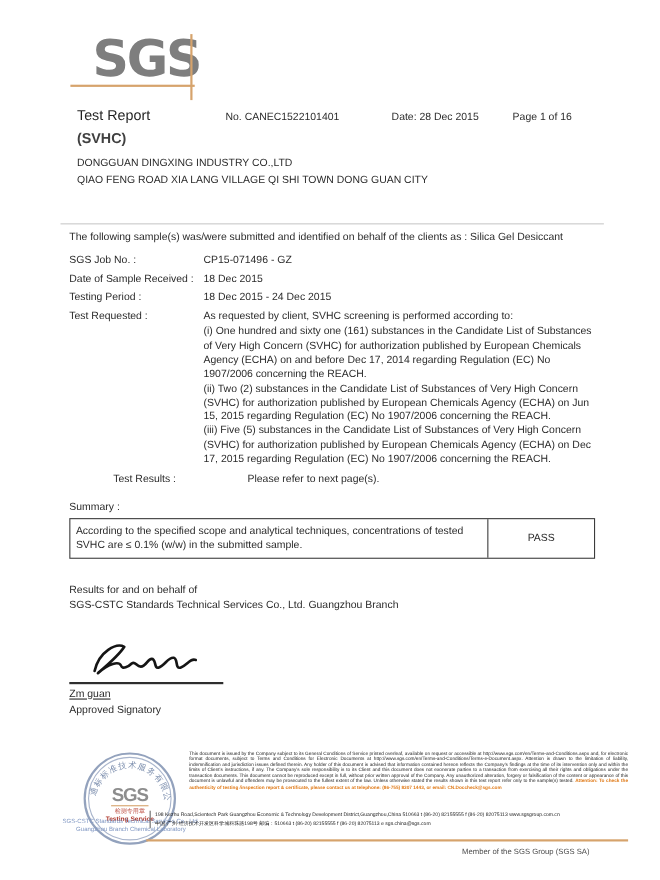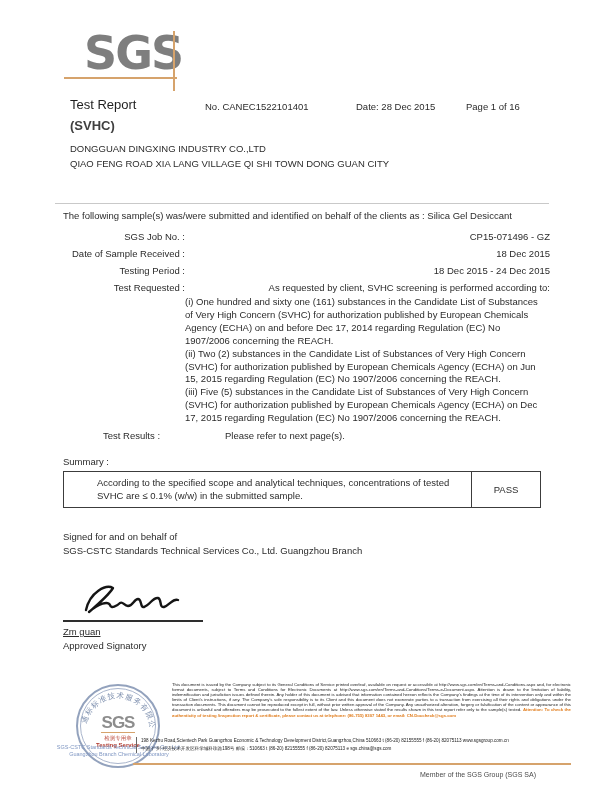--- a/index.html
+++ b/index.html
@@ -20,29 +20,29 @@
   .rep-date { left:356px; top:101px; font-size:9.5px; }
   .rep-page { left:466px; top:101px; font-size:9.5px; }
 
   .client { left:70px; top:141px; font-size:9.5px; line-height:15px; }
 
   .divider { left:55px; top:203px; width:494px; height:1px; background:#c9c9c9; }
 
   
   .content { left:63px; top:210px; width:487px; font-size:9.5px; }
   .intro { margin-bottom:7px; }
-  .frow { display:flex; line-height:17px;text-align:right; }
+  .frow { display:flex; line-height:17px; }
   .frow .lbl { width:122px; flex:0 0 122px; }
   .frow .val { flex:1; }
   .paras { margin-left:122px; width:358px; line-height:12.9px; }
   .paras p { margin:0; }
   .trow { display:flex; line-height:15px; margin-top:3px; }
   .trow .lbl { width:122px; flex:0 0 122px;margin-left:40px; }
   .sum-label { margin-top:13px; }
-  .sum-box { margin-top:4px; width:478px; border:1.5px solid #3c3c3c; display:flex;padding-left:28px; }
+  .sum-box { margin-top:4px; width:478px; border:1.5px solid #3c3c3c; display:flex; }
   .sum-text { width:380px; flex:0 0 380px; padding:4px 8px 5px 5px; line-height:13px;
               border-right:1.5px solid #3c3c3c; }
   .sum-pass { flex:1; display:flex; align-items:center; justify-content:center;
               font-size:9.5px; }
 
   
   .signed { left:63px; top:530px; font-size:9.5px; line-height:14px; }
   .sig-svg { left:72px; top:576px; }
   .sig-line { left:63px; top:620px; width:140px; height:2px; background:#2e2e2e; }
   .sig-name { left:63px; top:626px; font-size:9.5px;text-decoration:underline; }
@@ -123,21 +123,21 @@
   </div>
 
   <div class="sum-label">Summary :</div>
   <div class="sum-box">
     <div class="sum-text">According to the specified scope and analytical techniques, concentrations of tested SVHC are ≤ 0.1% (w/w) in the submitted sample.</div>
     <div class="sum-pass">PASS</div>
   </div>
 </div>
 
 <div class="abs signed">
-  <div>Signed for and on behalf of</div>
+  <div>Results for and on behalf of</div>
   <div>SGS-CSTC Standards Technical Services Co., Ltd. Guangzhou Branch</div>
 </div>
 <svg class="abs sig-svg" width="130" height="46" viewBox="0 0 130 46">
   <path d="M14 34 C18 16 34 8 41 12 C36 20 24 30 17 36 C27 27 36 25 38 29 C39 33 45 30 48 27 C51 25 52 30 56 30 C61 30 62 23 66 23 C70 23 68 32 72 31 C78 29 81 21 86 22 C90 23 87 32 92 31 C98 29 101 22 106 24" fill="none" stroke="#151515" stroke-width="2.4" stroke-linecap="round" stroke-linejoin="round"></path>
 </svg>
 <div class="abs sig-line"></div>
 <div class="abs sig-name">Zm guan</div>
 <div class="abs sig-title">Approved Signatory</div>
 
 <div class="abs stamp">

